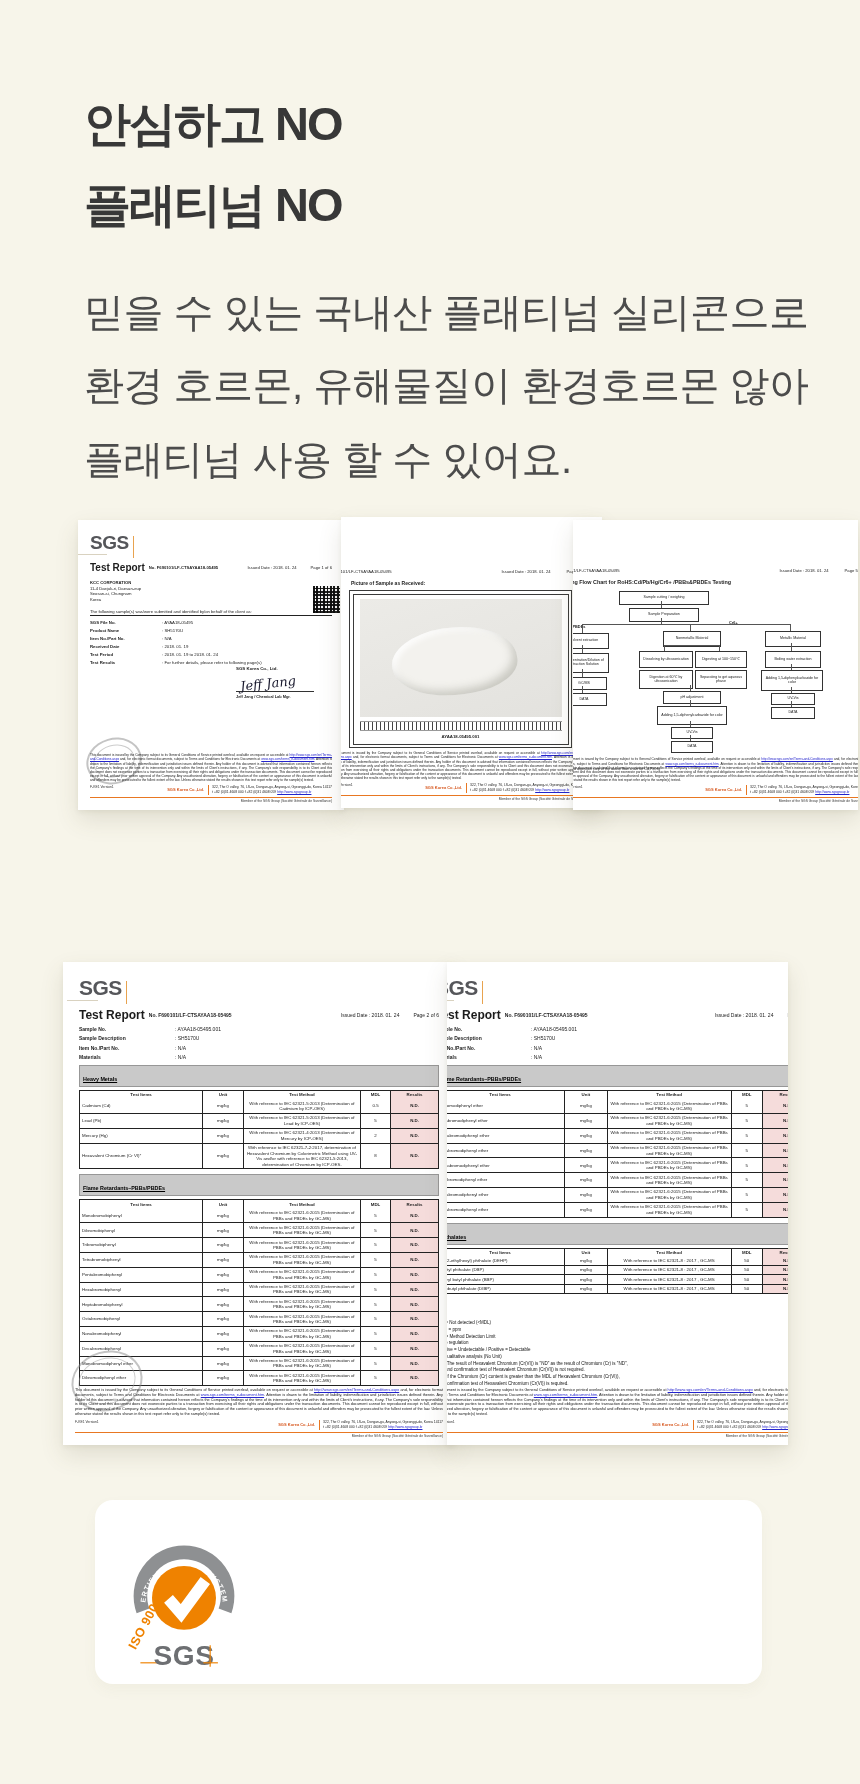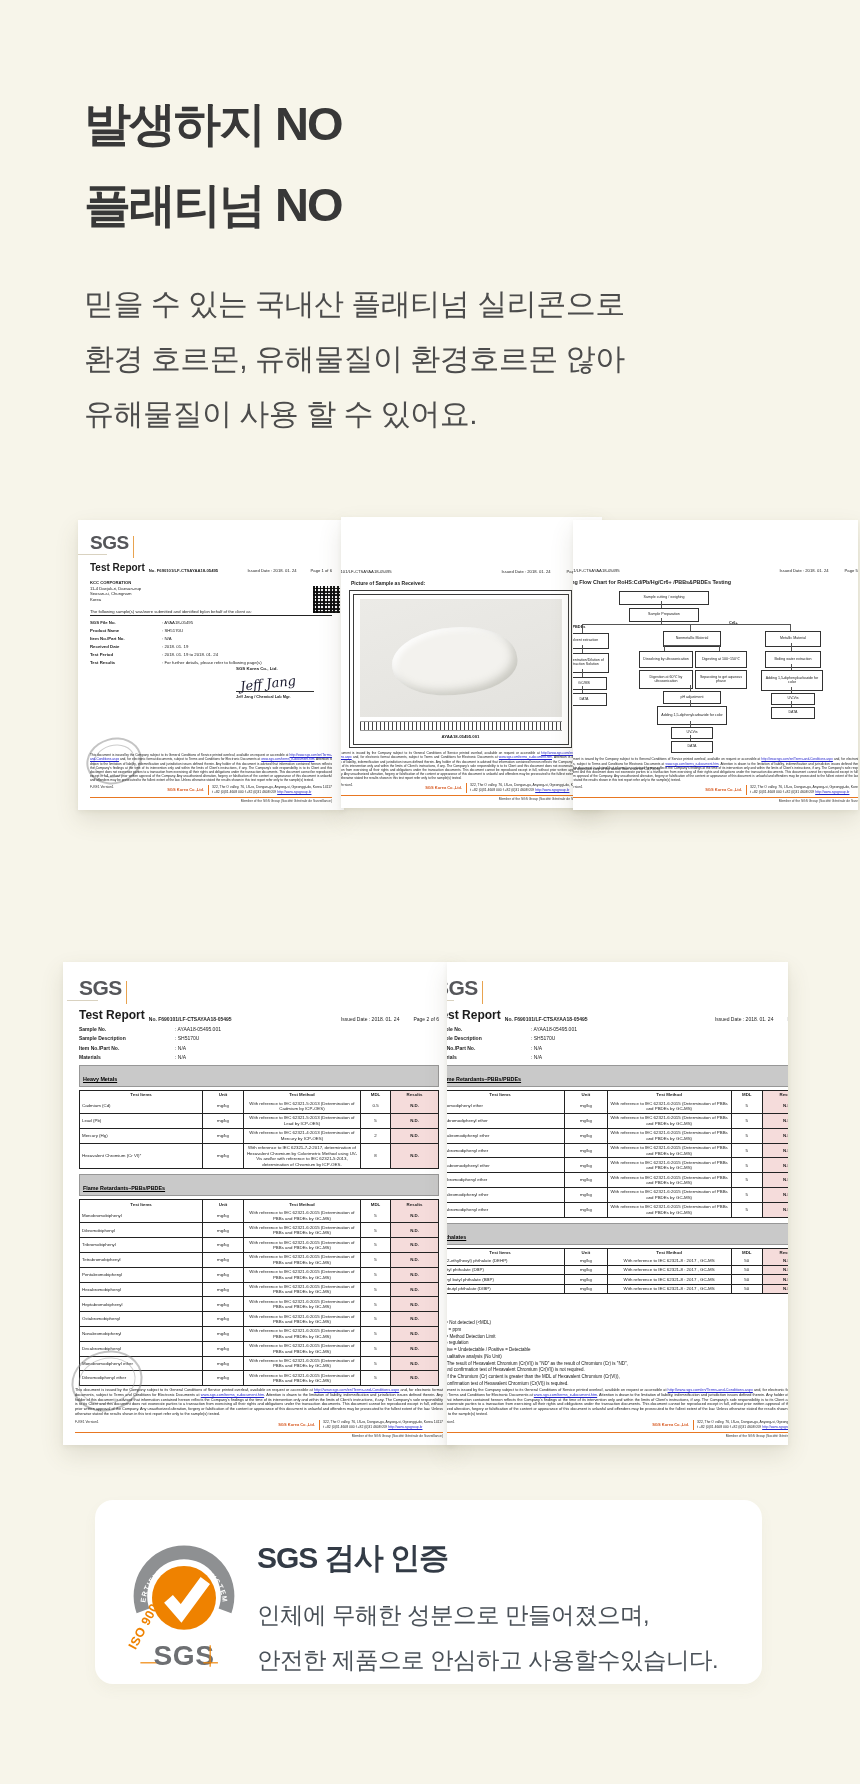--- a/index.html
+++ b/index.html
@@ -3,21 +3,21 @@
 <meta charset="utf-8">
 <style>
   html,body{margin:0;padding:0;}
   body{width:860px;height:1784px;position:relative;overflow:hidden;
        background:#f7f5ea;font-family:"Liberation Sans","DejaVu Sans",sans-serif;}
 
   
   .intro{position:absolute;left:84px;top:84px;}
   .intro h1{margin:0;font-size:47px;line-height:1.72;font-weight:800;
             color:#383838;letter-spacing:-2px;}
-  .intro .body{margin-top:30px;font-size:30px;line-height:1.84;color:#4c4c4c;letter-spacing:-0.5px;}
+  .intro .body{margin-top:30px;font-size:40px;line-height:1.84;color:#4c4c4c;letter-spacing:-0.5px;}
 
   
   .page{position:absolute;background:#fff;overflow:hidden;
         box-shadow:0 10px 22px rgba(90,84,55,.14),0 2px 5px rgba(90,84,55,.08);color:#1c1c1c;}
   .inner{position:absolute;top:0;bottom:0;}
   #p1{left:78px;top:520px;width:266px;height:290px;}
   #p4{left:341px;top:517px;width:261px;height:291px;}
   #p5{left:573px;top:520px;width:285px;height:290px;}
   #p2{left:63px;top:962px;width:392px;height:483px;}
   #p3{left:447px;top:962px;width:341px;height:483px;}
@@ -27,21 +27,21 @@
   #p3 .inner{left:-28px;width:378px;}
 
   .pad-sm{padding:12px 12px 0 12px;}
   .pad-lg{padding:14px 16px 0 16px;}
   .sgslogo{display:inline-block;position:relative;font-weight:800;color:#55565a;letter-spacing:-0.5px;}
   .logo-sm{font-size:19px;}
   .logo-lg{font-size:21px;}
   .sgslogo::before{content:"";position:absolute;left:-12px;right:55%;bottom:-1px;height:1px;background:#d9d2c0;}
   .sgslogo::after{content:"";position:absolute;right:-5px;top:20%;bottom:-18%;width:1px;background:#e8a34f;}
 
-  .trrow{display:flex;align-items:flex-end;margin-top:8px;}
+  .trrow{display:flex;align-items:center;margin-top:8px;}
   .trtitle-sm{font-size:10px;font-weight:800;}
   .trtitle-lg{font-size:12px;font-weight:800;}
   .trno{font-size:4.2px;font-weight:700;margin-left:4px;}
   .trno-lg{font-size:5px;}
   .trissued{margin-left:auto;font-size:4.2px;}
   .trissued-lg{font-size:5px;}
   .trpage{margin-left:14px;font-size:4.2px;}
   .trpage-lg{font-size:5px;}
 
   .hdrline{display:flex;align-items:baseline;font-size:4.2px;white-space:nowrap;}
@@ -127,26 +127,26 @@
         border-radius:18px;box-shadow:0 6px 14px rgba(120,110,70,.05);}
   .badge{position:absolute;left:26px;top:20px;}
   .card-text{position:absolute;left:162px;top:38px;}
   .card-title{font-size:30px;font-weight:800;color:#333b46;letter-spacing:-1px;}
   .card-lines{margin-top:14px;font-size:23.5px;line-height:45px;color:#4a5158;letter-spacing:-0.5px;}
 </style>
 </head>
 <body>
 
 <section class="intro">
-  <h1><span>발생하지 NO</span><br><span>플래티넘 NO</span></h1>
+  <h1><span>안심하고 NO</span><br><span>플래티넘 NO</span></h1>
   <div class="body">
 
   <div>믿을 수 있는 국내산 플래티넘 실리콘으로</div>
       <div>환경 호르몬, 유해물질이 환경호르몬 않아</div>
-      <div>유해물질이 사용 할 수 있어요.</div>
+      <div>플래티넘 사용 할 수 있어요.</div>
     </div>
 </section>
 
 <div class="page" id="p1">
   <div class="inner pad-sm">
     <div class="sgslogo logo-sm">SGS</div>
     <div class="trrow">
       <span class="trtitle-sm">Test Report</span>
       <span class="trno"><span>No.</span> <span>F690101/LF-CTSAYAA18-05495</span></span>
       <span class="trissued"><span>Issued Date :</span> <span>2018. 01. 24</span></span>
@@ -700,21 +700,13 @@
       <textPath href="#archTextPath" startOffset="50%" text-anchor="middle">CERTIFICATION DE SYSTEME</textPath>
     </text>
     <text x="0" y="0" transform="translate(15,134) rotate(-62)" font-size="13" font-weight="bold" fill="#ef8200" letter-spacing="0.5">ISO 9001</text>
     <circle cx="65" cy="80" r="33" fill="#ef8200"></circle>
     <path d="M 49 81 L 62 96 L 87 62" fill="none" stroke="#ffffff" stroke-width="12"></path>
     <line x1="20" y1="147" x2="42" y2="147" stroke="#ef8200" stroke-width="1.2"></line>
     <text x="65" y="149" text-anchor="middle" font-size="29" font-weight="800" fill="#6d6f72" letter-spacing="0.5">SGS</text>
     <line x1="92" y1="129" x2="92" y2="151" stroke="#ef8200" stroke-width="1.2"></line>
     <line x1="85" y1="147" x2="100" y2="147" stroke="#ef8200" stroke-width="1.2"></line>
   </svg>
-  <div class="card-text">
-    <div class="card-title">SGS 검사 인증</div>
-    <div class="card-lines">
-
-    <div>인체에 무해한 성분으로 만들어졌으며,</div>
-        <div>안전한 제품으로 안심하고 사용할수있습니다.</div>
-      </div>
-  </div>
 </div>
 
 </body></html>

